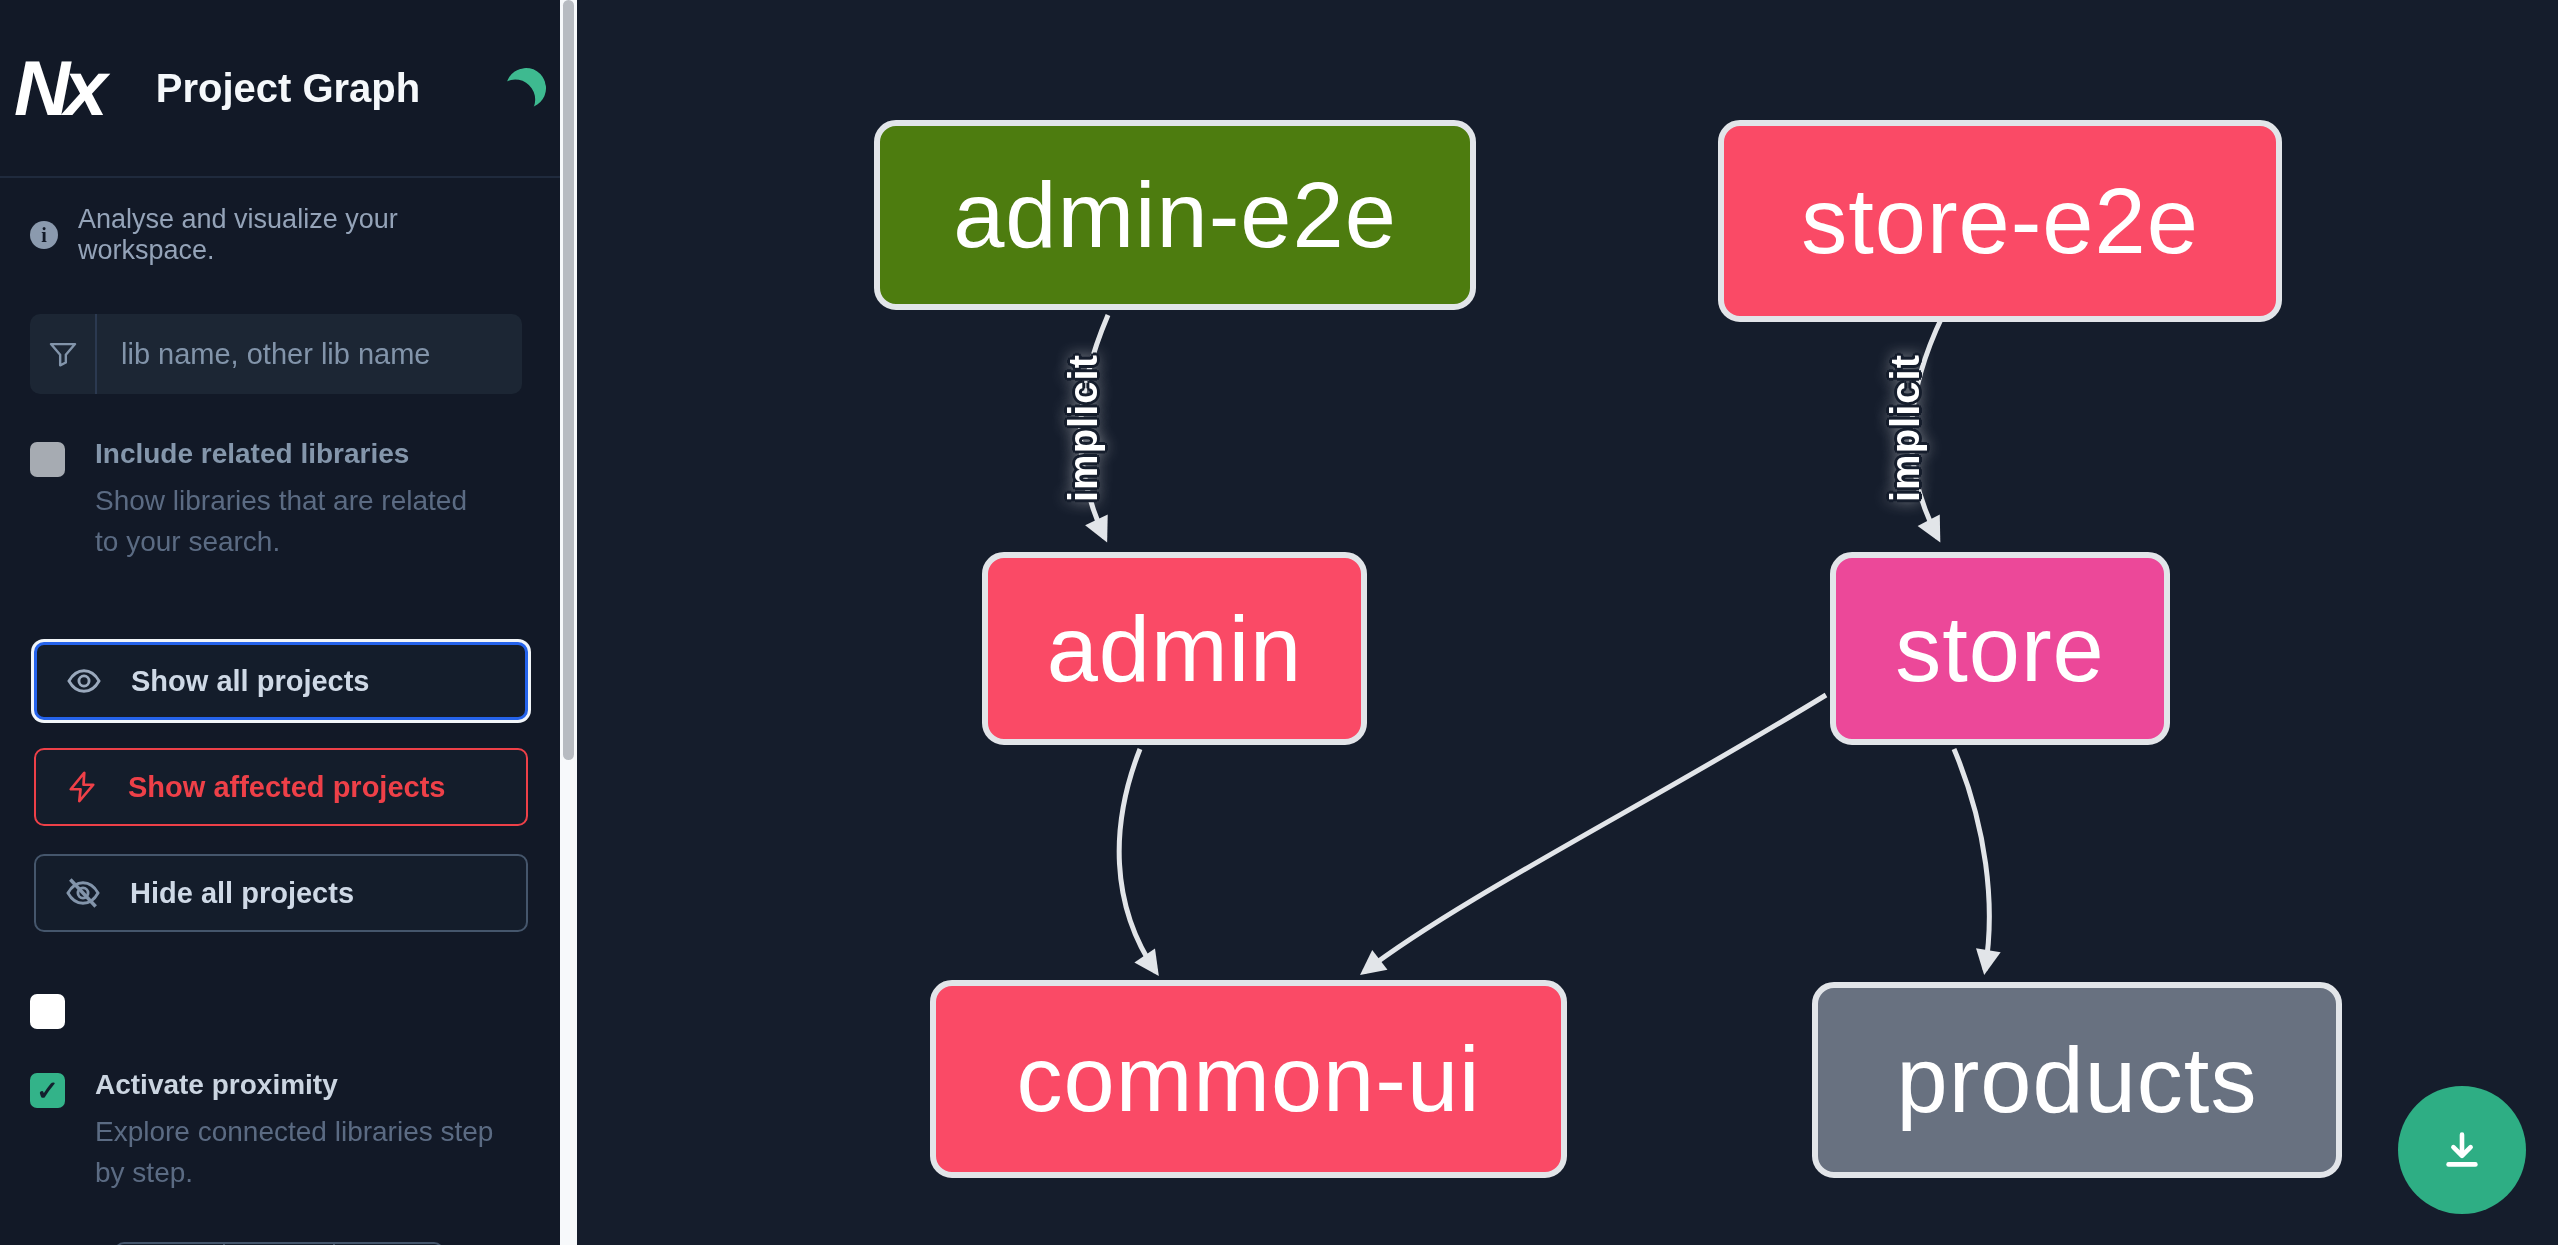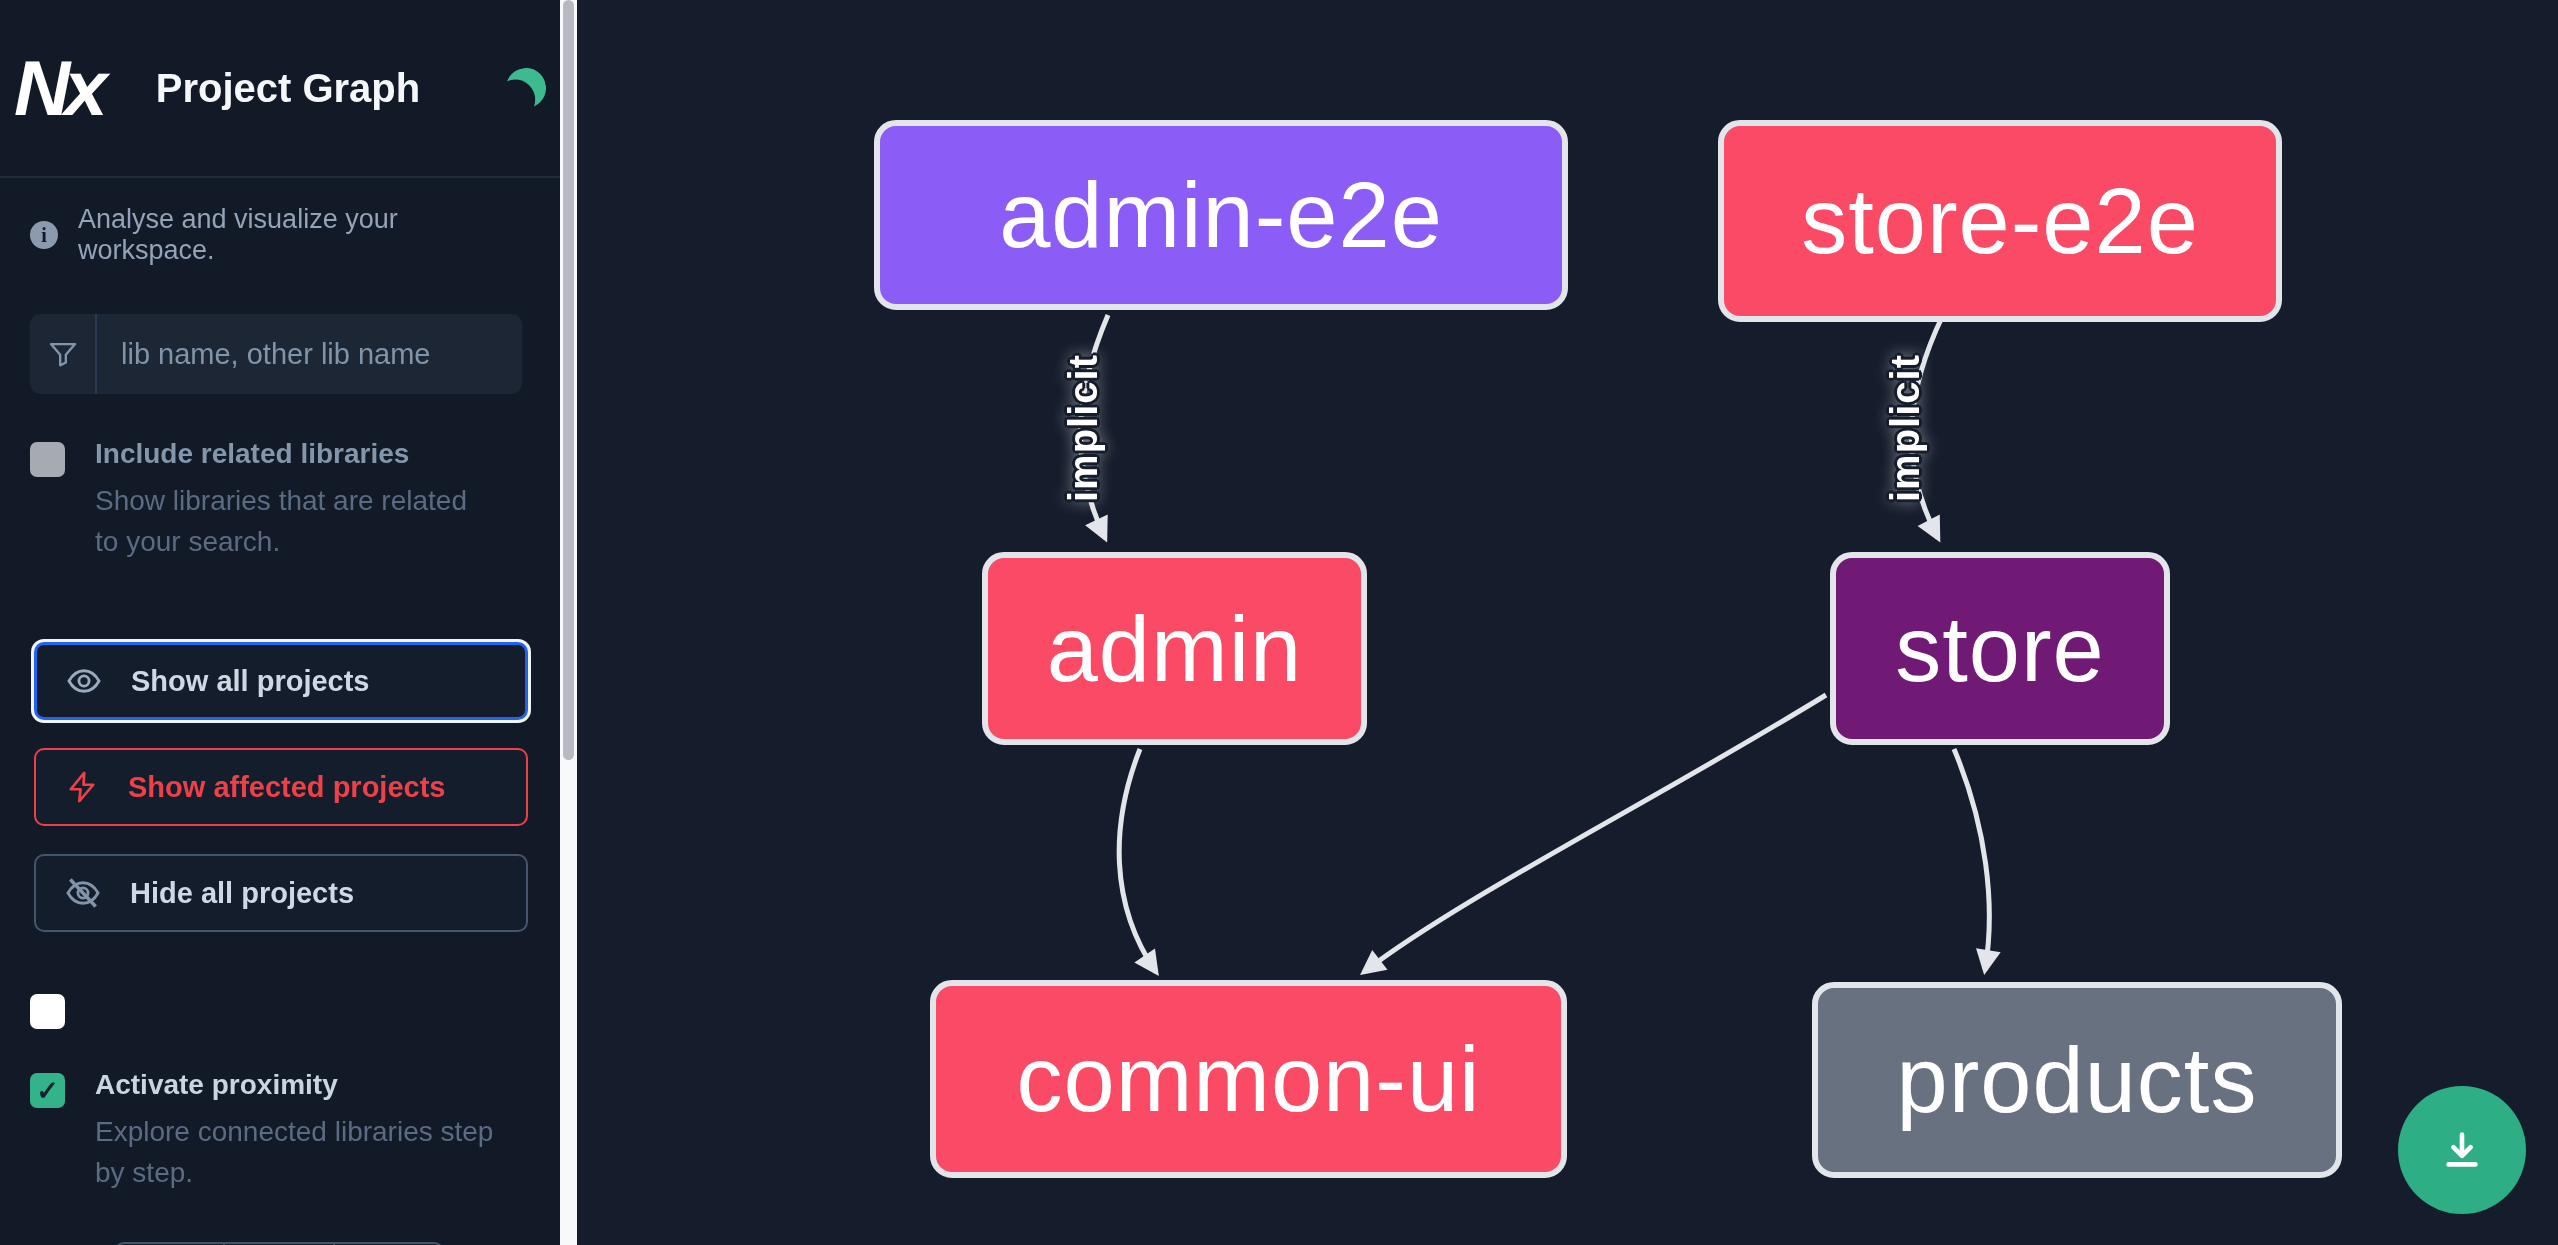--- a/index.html
+++ b/index.html
@@ -113,24 +113,24 @@
         </marker>
       </defs>
     <path d="M 1108 315 C 1076 390, 1068 460, 1105 538" class="edge-path" marker-end="url(#arrow)"></path>
         <path d="M 1943 315 C 1907 390, 1897 460, 1938 538" class="edge-path" marker-end="url(#arrow)"></path>
         <path d="M 1140 749 C 1110 825, 1110 905, 1156 972" class="edge-path" marker-end="url(#arrow)"></path>
         <path d="M 1826 695 C 1655 800, 1460 898, 1364 972" class="edge-path" marker-end="url(#arrow)"></path>
         <path d="M 1954 749 C 1986 825, 1996 905, 1985 970" class="edge-path" marker-end="url(#arrow)"></path>
       </svg>
   <div class="edge-label" style="left: 1083px; top: 428px;">implicit</div>
       <div class="edge-label" style="left: 1905px; top: 428px;">implicit</div>
-      <div class="node" style="left: 874px; top: 120px; width: 694px; height: 190px; background: #8b5cf6;">admin-e2e</div>
+      <div class="node" style="left: 874px; top: 120px; width: 602px; height: 190px; background: #4d7c0f;">admin-e2e</div>
       <div class="node" style="left: 1718px; top: 120px; width: 564px; height: 202px; background: rgb(250, 74, 102);">store-e2e</div>
       <div class="node" style="left: 982px; top: 552px; width: 385px; height: 193px; background: rgb(250, 74, 102);">admin</div>
-      <div class="node" style="left: 1830px; top: 552px; width: 340px; height: 193px; background: #701a75;">store</div>
+      <div class="node" style="left: 1830px; top: 552px; width: 340px; height: 193px; background: #ec4899;">store</div>
       <div class="node" style="left: 930px; top: 980px; width: 637px; height: 198px; background: rgb(250, 74, 102);">common-ui</div>
       <div class="node" style="left: 1812px; top: 982px; width: 530px; height: 196px; background: rgb(104, 113, 128);">products</div>
     </div>
 
   <button class="fab">
     <svg width="46" height="46" viewBox="0 0 24 24" fill="none" stroke="#ffffff" stroke-width="2.4" stroke-linecap="round" stroke-linejoin="round">
       <path d="M12 4 L12 14"></path>
       <path d="M7.5 10.5 L12 15 L16.5 10.5"></path>
       <path d="M5 19.5 L19 19.5"></path>
     </svg>

